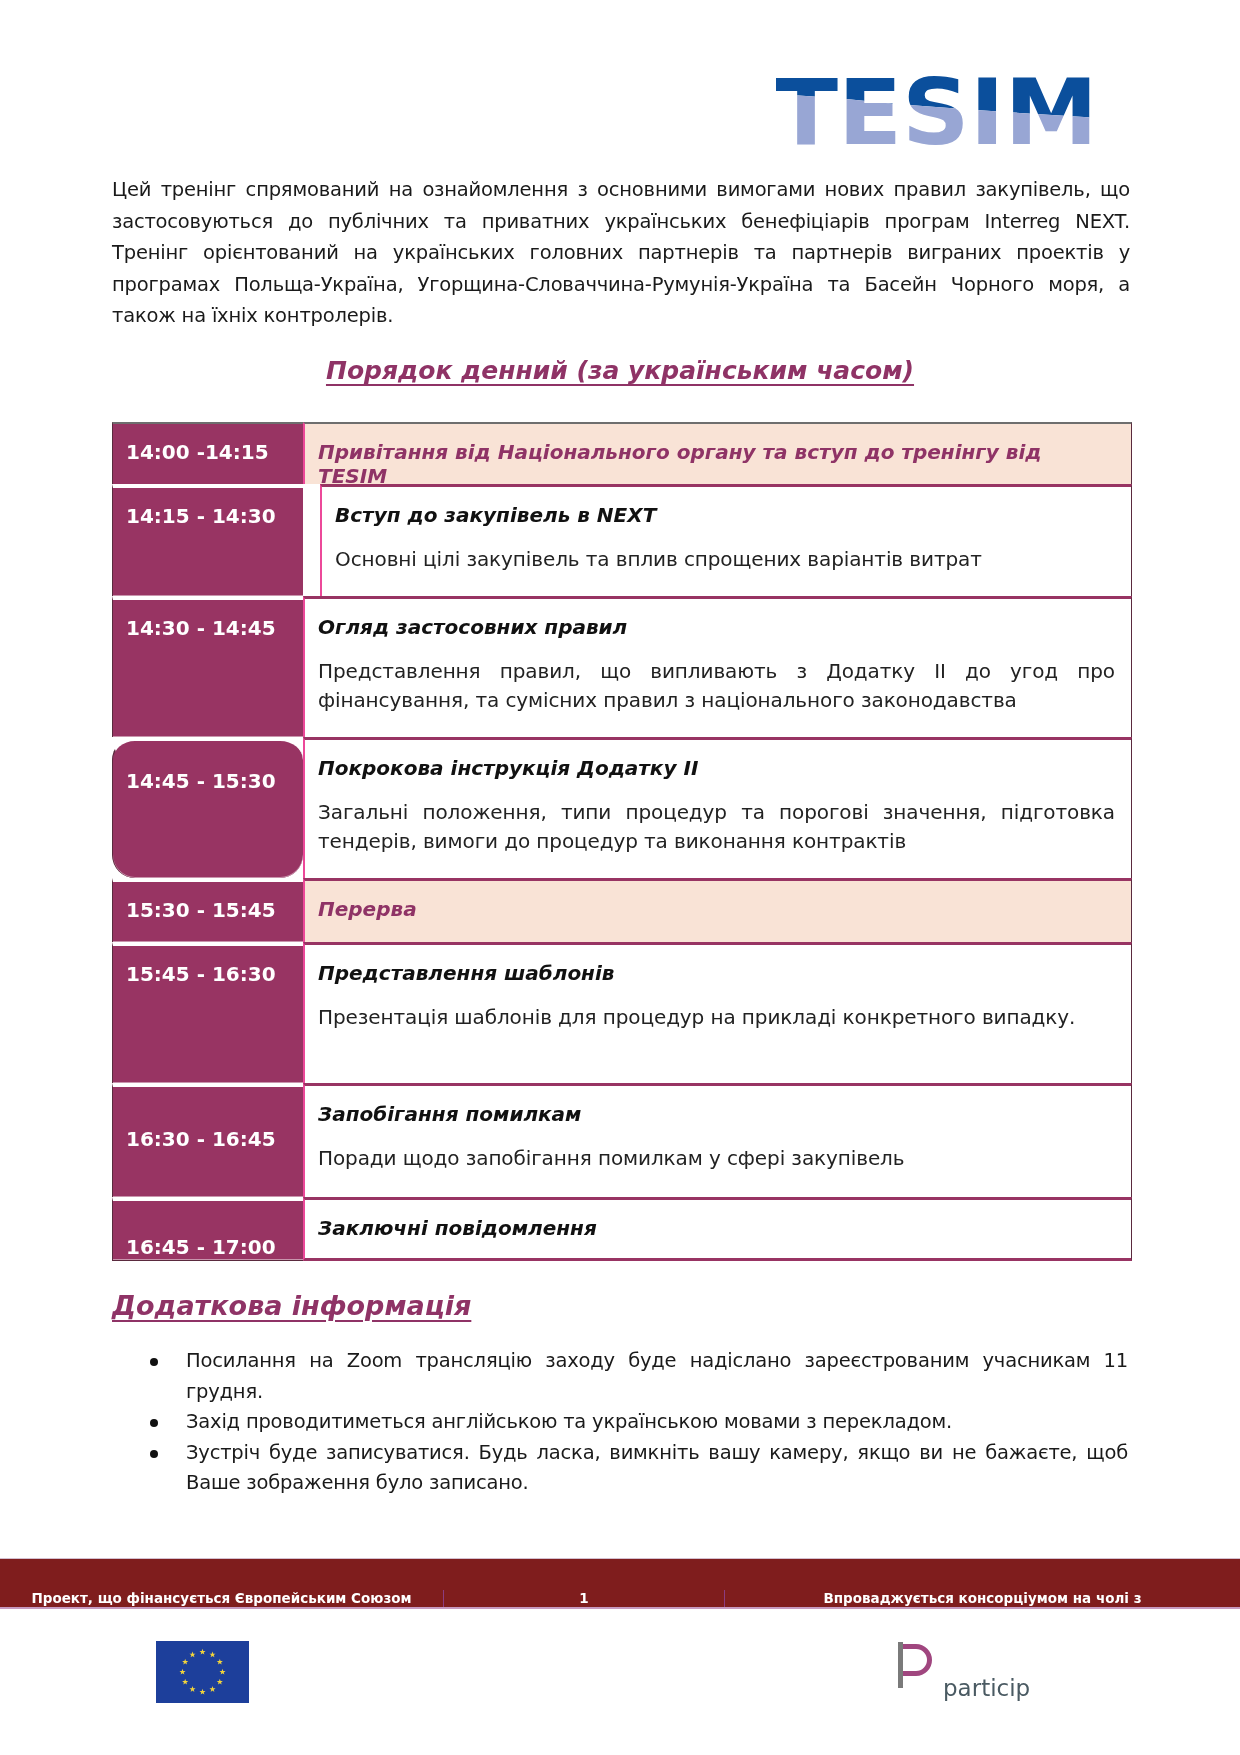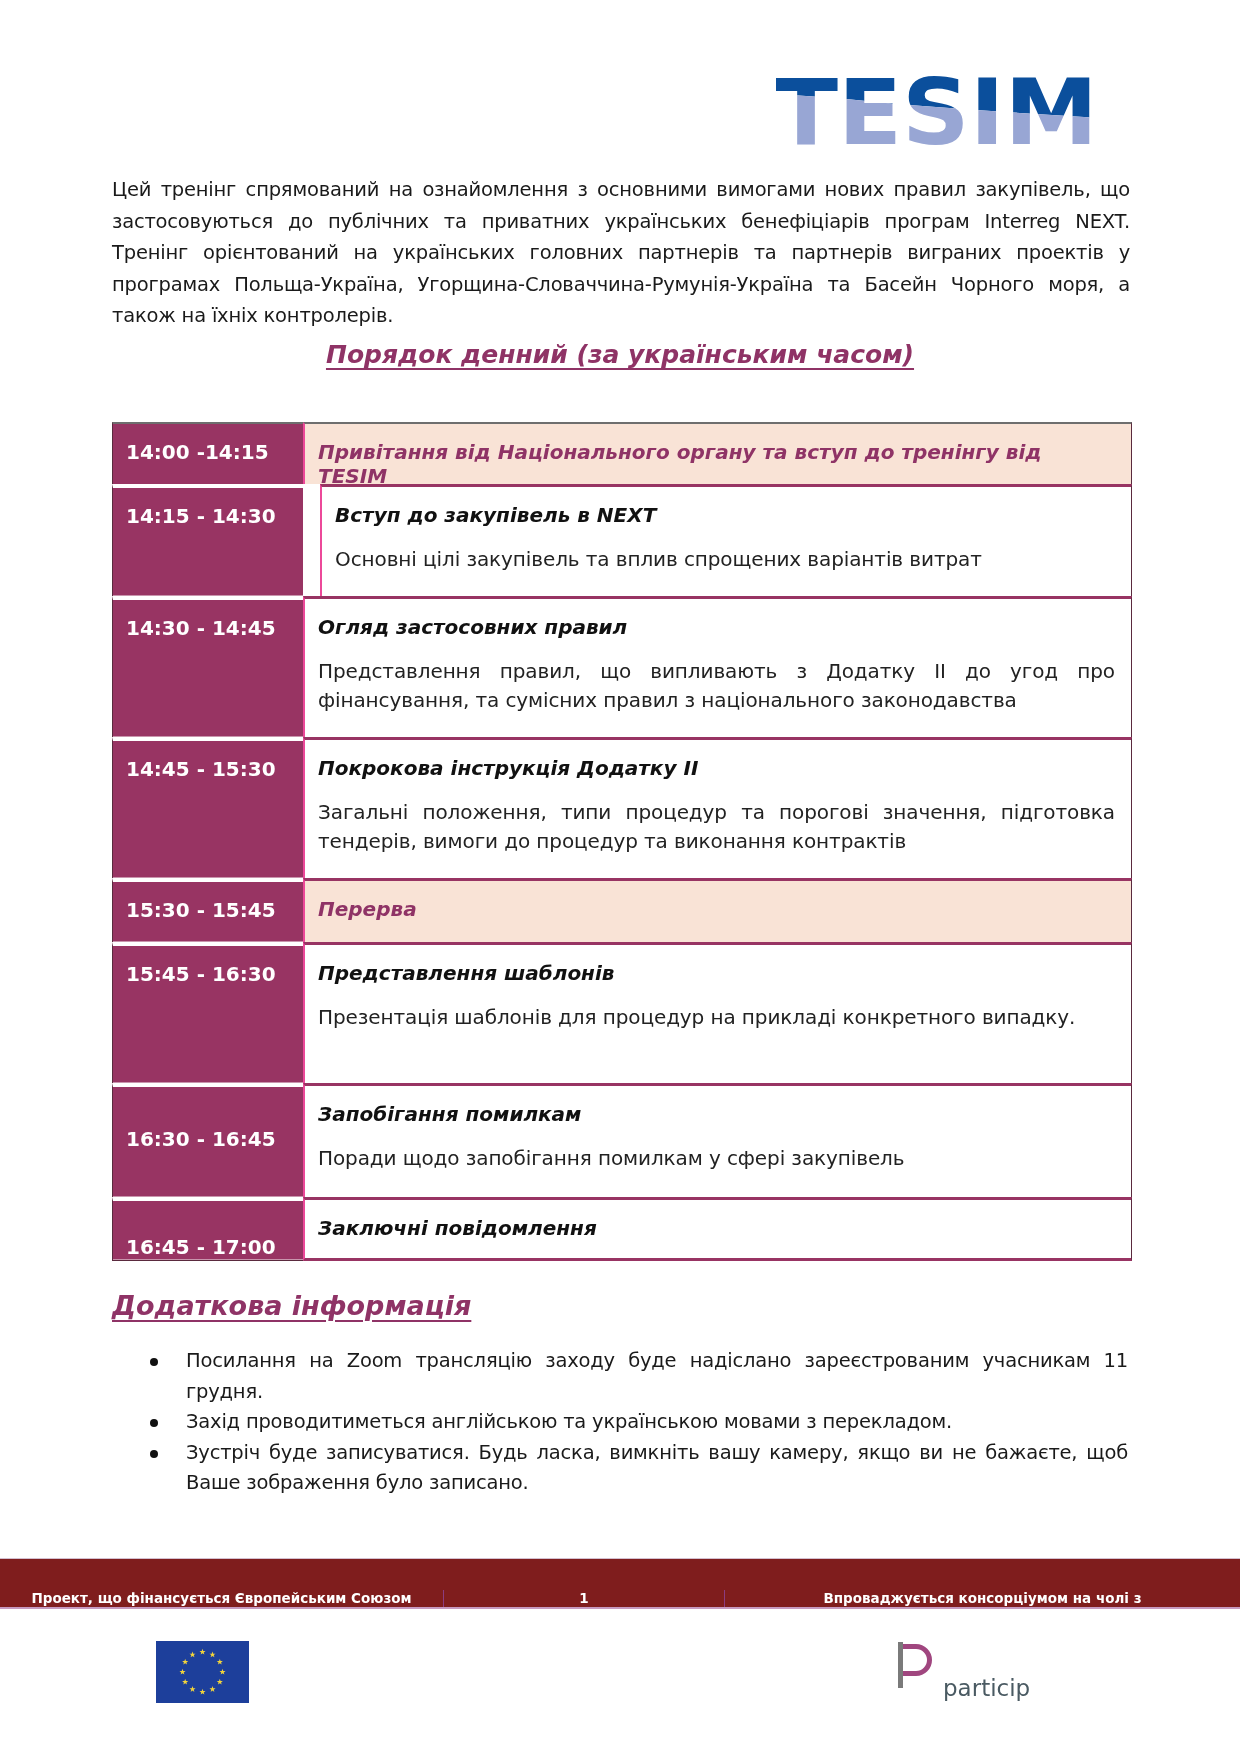--- a/index.html
+++ b/index.html
@@ -4,21 +4,21 @@
 <style>
   html, body { margin: 0; padding: 0; background: #ffffff; }
   body { width: 1240px; height: 1755px; position: relative; overflow: hidden;
          font-family: "DejaVu Sans", sans-serif; color: #1a1a1a; }
 
   .logo { position: absolute; left: 776px; top: 70px; width: 324px; height: 78px; }
 
   .intro { position: absolute; left: 112px; top: 174px; width: 1018px;
            font-size: 19.5px; line-height: 31.5px; text-align: justify; letter-spacing: -0.2px; }
 
-  .agenda-title { position: absolute; left: 0; width: 1240px; top: 340px; text-align: center;
+  .agenda-title { position: absolute; left: 0; width: 1240px; top: 356px; text-align: center;
                   font-size: 25px; font-weight: bold; font-style: italic; color: #8f3366;
                   text-decoration: underline; text-underline-offset: 5px; text-decoration-thickness: 2px; }
 
   .agenda { position: absolute; left: 112px; top: 422px; width: 1020px; }
   .row { display: flex; position: relative; }
   .row .time { width: 191px; background: #983463; color: #ffffff; font-weight: bold;
                font-size: 20px; padding: 0 0 0 13px; box-sizing: border-box;
                border-left: 1px solid #5a2a3e; }
   .row .content { flex: 1; border-right: 1px solid #5a2a3e; border-left: 2px solid #ec4899;
                   padding: 0 16px 0 13px; box-sizing: border-box; }
@@ -91,21 +91,21 @@
     </div>
   </div>
   <div class="row" style="height:141px;">
     <div class="time" style="padding-top:16px;">14:30 - 14:45</div>
     <div class="content" style="padding-top:16px;">
       <div class="title-text">Огляд застосовних правил</div>
       <div class="desc-text" style="margin-top:18px;">Представлення правил, що випливають з Додатку II до угод про фінансування, та сумісних правил з національного законодавства</div>
     </div>
   </div>
   <div class="row" style="height:141px;">
-    <div class="time" style="padding-top:16px;">14:45 - 15:30</div>
+    <div class="time" style="padding-top:28px;border-radius:23px;">14:45 - 15:30</div>
     <div class="content" style="padding-top:16px;">
       <div class="title-text">Покрокова інструкція Додатку II</div>
       <div class="desc-text" style="margin-top:18px;">Загальні положення, типи процедур та порогові значення, підготовка тендерів, вимоги до процедур та виконання контрактів</div>
     </div>
   </div>
   <div class="row highlight" style="height:64px;">
     <div class="time" style="padding-top:16px;">15:30 - 15:45</div>
     <div class="content" style="padding-top:16px;">
       <div class="title-text">Перерва</div>
     </div>

